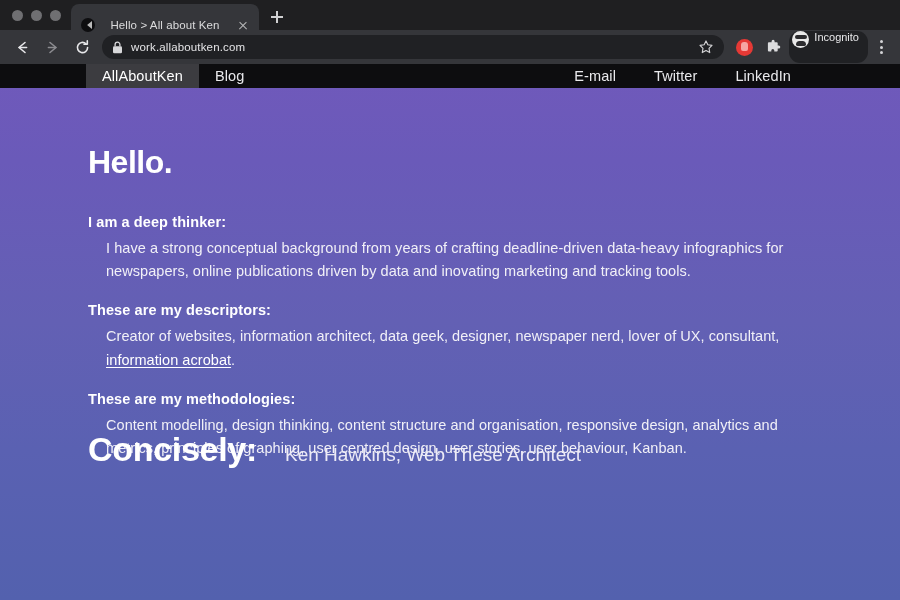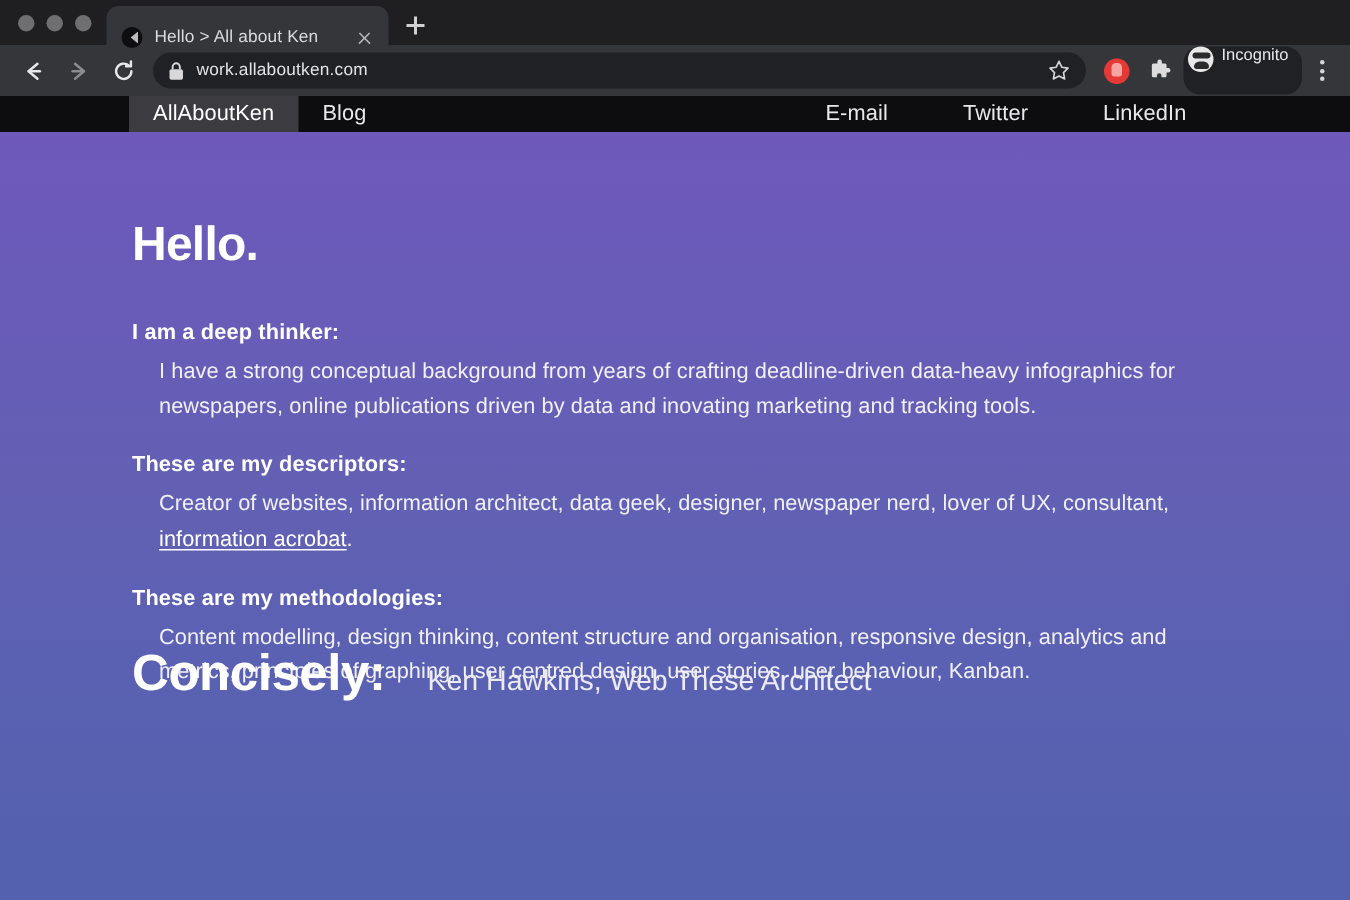--- a/index.html
+++ b/index.html
@@ -36,20 +36,21 @@
   .tab {
     height: 26px;
     min-width: 188px;
     background: #35363a;
     border-radius: 8px 8px 0 0;
     display: flex;
     align-items: center;
     padding: 16px 8px 0 10px;
     gap: 8px;
     position: relative;
+    text-align: center;
   }
   .favicon {
     width: 14px; height: 14px; border-radius: 50%;
     background: #0e0e10;
     flex: 0 0 auto;
     position: relative;
     overflow: hidden;
   }
   .favicon::after {
     content: "";
@@ -215,21 +216,21 @@
   .sitenav {
     height: 24px;
     background: #0d0d0f;
     display: flex;
     align-items: stretch;
     padding: 0 90px 0 86px;
     position: relative;
     z-index: 5;
   }
   .nav-left { display: flex; align-items: stretch; }
-  .nav-right { display: flex; align-items: stretch; margin-left: auto; gap: 12px; }
+  .nav-right { display: flex; align-items: stretch; margin-left: auto; gap: 0; }
 
   .nav-item {
     display: flex;
     align-items: center;
     padding: 0 16px;
     font-size: 14.5px;
     color: #e9e9ec;
     white-space: nowrap;
     letter-spacing: .1px;
   }

